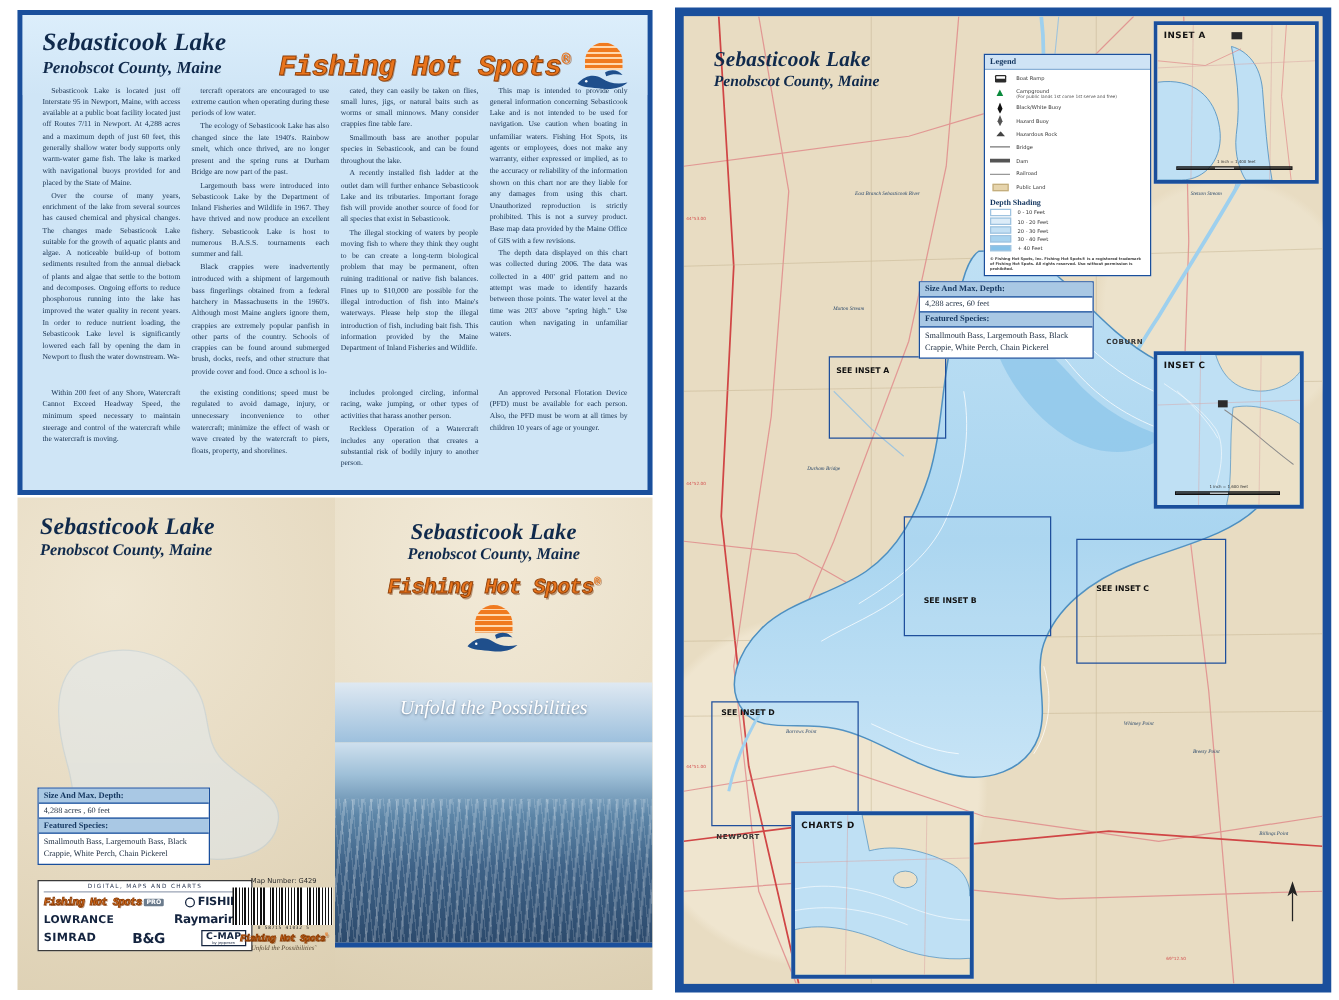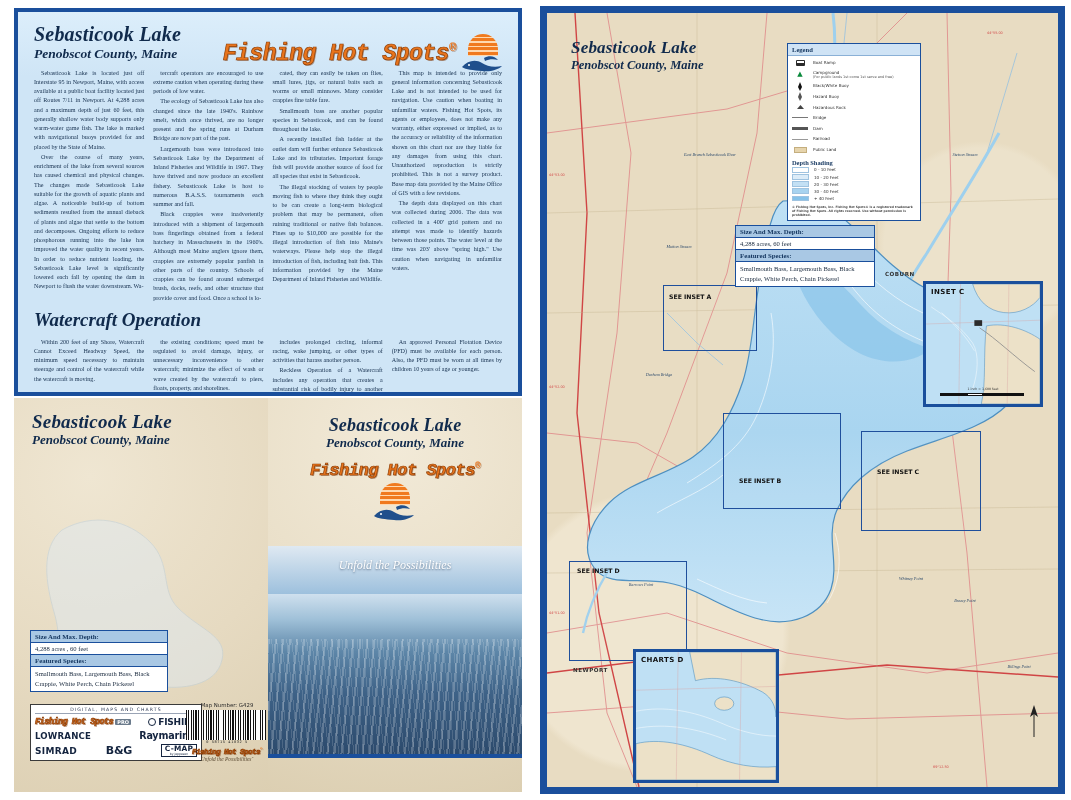--- a/index.html
+++ b/index.html
@@ -159,21 +159,21 @@
     background:
       repeating-linear-gradient(96deg, rgba(255,255,255,.22) 0 2px, rgba(255,255,255,0) 2px 7px),
       repeating-linear-gradient(84deg, rgba(255,255,255,.14) 0 1px, rgba(255,255,255,0) 1px 5px);
   }
   .fc-band {
     position:absolute; left:0; right:0; top:148px; height:48px;
     background: linear-gradient(180deg,#dfe9f2 0%, #9dc0dd 100%);
   }
   .unfold {
     position:absolute; left:0; right:0; top:160px; text-align:center; z-index:4;
-    font-family:"Liberation Serif",serif; font-style:italic; font-size:12px;
+    font-family:"Liberation Serif",serif; font-style:italic; font-size:16px;
     color:#ffffff; text-shadow: 0 1px 2px rgba(20,40,70,.55);
   }
   .fc-blueline { position:absolute; left:0; right:0; top:356px; height:4px; background:#1a4f9c;}
 
   
   #mapnum { position:absolute; left:186px; top:702px; width:82px; z-index:5; text-align:center;}
   #mapnum .mn-lab { font-family:"DejaVu Sans",sans-serif; font-size:5.4px; color:#2b2b2b; }
   .barcode { width:80px; height:30px; margin-top:2px; background:
       repeating-linear-gradient(90deg,#111 0 1px,#fff 1px 2px,#111 2px 3.4px,#fff 3.4px 5px,#111 5px 5.7px,#fff 5.7px 7.4px);
       border:0;}
@@ -331,21 +331,20 @@
           </div>
         </div>
         <div class="col">
           <div class="body-txt">
             <p>This map is intended to provide only general information concerning Sebasticook Lake and is not intended to be used for navigation. Use caution when boating in unfamiliar waters. Fishing Hot Spots, its agents or employees, does not make any warranty, either expressed or implied, as to the accuracy or reliability of the information shown on this chart nor are they liable for any damages from using this chart. Unauthorized reproduction is strictly prohibited. This is not a survey product. Base map data provided by the Maine Office of GIS with a few revisions.</p>
             <p>The depth data displayed on this chart was collected during 2006. The data was collected in a 400' grid pattern and no attempt was made to identify hazards between those points. The water level at the time was 203' above "spring high." Use caution when navigating in unfamiliar waters.</p>
           </div>
         </div>
       </div>
 
-      <div class="sec-head" style="margin-top:6px">Watercraft Operation</div>
 
       <div class="cols3">
         <div class="col">
           <div class="body-txt">
             <p>Within 200 feet of any Shore, Watercraft Cannot Exceed Headway Speed, the minimum speed necessary to maintain steerage and control of the watercraft while the watercraft is moving.</p>
 
           </div>
         </div>
         <div class="col">
           <div class="body-txt">
@@ -666,20 +665,42 @@
     <div class="coord" style="left:2px;top:372px">44°52.00</div>
     <div class="coord" style="left:2px;top:598px">44°51.00</div>
     <div class="coord" style="left:196px;top:752px">69°14.50</div>
     <div class="coord" style="left:386px;top:752px">69°12.50</div>
 
     <svg class="compass" width="16" height="36" viewBox="0 0 16 36">
       <path d="M8 2 L12 14 L8 11 L4 14 Z" fill="#222"></path>
       <line x1="8" y1="11" x2="8" y2="34" stroke="#222" stroke-width="1"></line>
     </svg>
 
+    <div class="inset" style="left:376px;top:4px;width:132px;height:130px">
+      <div class="inset-body">
+        <svg width="100%" height="100%" viewBox="0 0 132 130" preserveAspectRatio="none">
+          <rect width="132" height="130" fill="#ece1c8"></rect>
+          <path d="M0 48 C30 44,48 60,52 86 C56 112,40 130,20 130 L0 130 Z" fill="#bfe0f4" stroke="#4d8fc0" stroke-width=".7"></path>
+          <path d="M62 18 C66 40,70 64,66 92 C64 110,70 124,74 130 L96 130 C92 108,90 80,88 54 C86 34,76 22,62 18 Z" fill="#bfe0f4" stroke="#4d8fc0" stroke-width=".7"></path>
+          <g stroke="#e08b8b" stroke-width=".6" fill="none">
+              <path d="M0 30 L40 34 L70 20"></path>
+              <path d="M108 0 L104 60 L112 130"></path>
+            </g>
+          <g stroke="#d9a0a0" stroke-width=".4" fill="none">
+              <path d="M0 36 L132 30"></path>
+              <path d="M30 0 L28 130"></path>
+              <path d="M96 0 L94 130"></path>
+            </g>
+          <rect x="62" y="6" width="9" height="6" fill="#2b2b2b"></rect>
+        </svg>
+      </div>
+      <span class="inset-lab">INSET A</span>
+      <div class="scale-note">1 inch = 1,400 feet</div>
+      <div class="scalebar"></div>
+    </div>
 
 
     <div class="inset" style="left:376px;top:268px;width:120px;height:126px">
       <div class="inset-body">
         <svg width="100%" height="100%" viewBox="0 0 132 126" preserveAspectRatio="none">
           <rect width="132" height="126" fill="#bfe0f4"></rect>
           <path d="M54 0 C60 18,72 28,90 30 C108 32,124 24,132 14 L132 0 Z" fill="#ece1c8" stroke="#4d8fc0" stroke-width=".6"></path>
           <path d="M70 44 C92 40,116 48,132 58 L132 126 L64 126 C70 104,66 74,70 44 Z" fill="#ece1c8" stroke="#4d8fc0" stroke-width=".6"></path>
           <g stroke="#ffffff" stroke-width=".6" fill="none" opacity=".85">
             <path d="M6 24 C22 34,40 44,54 62 C62 74,60 94,54 110"></path>

